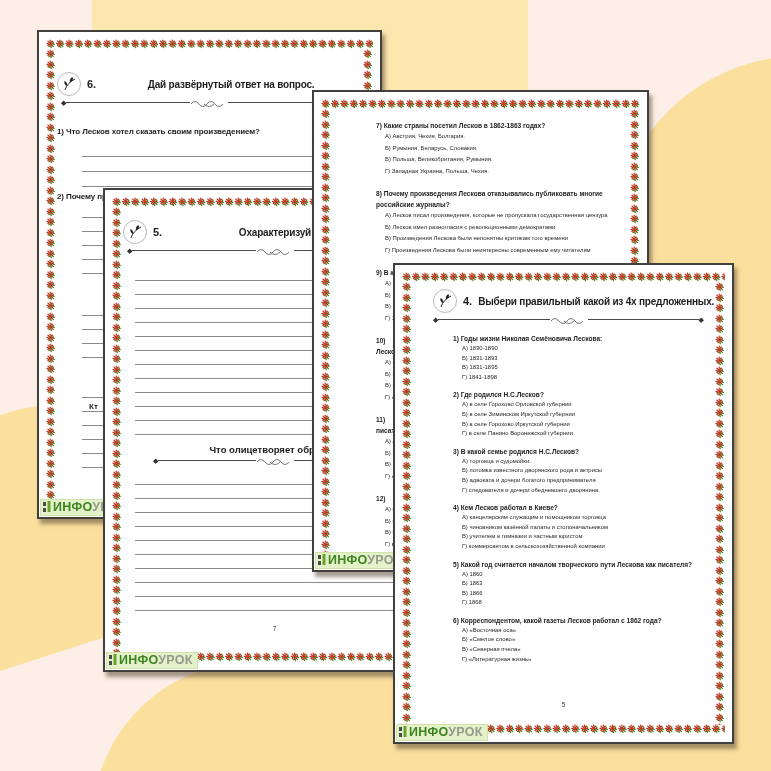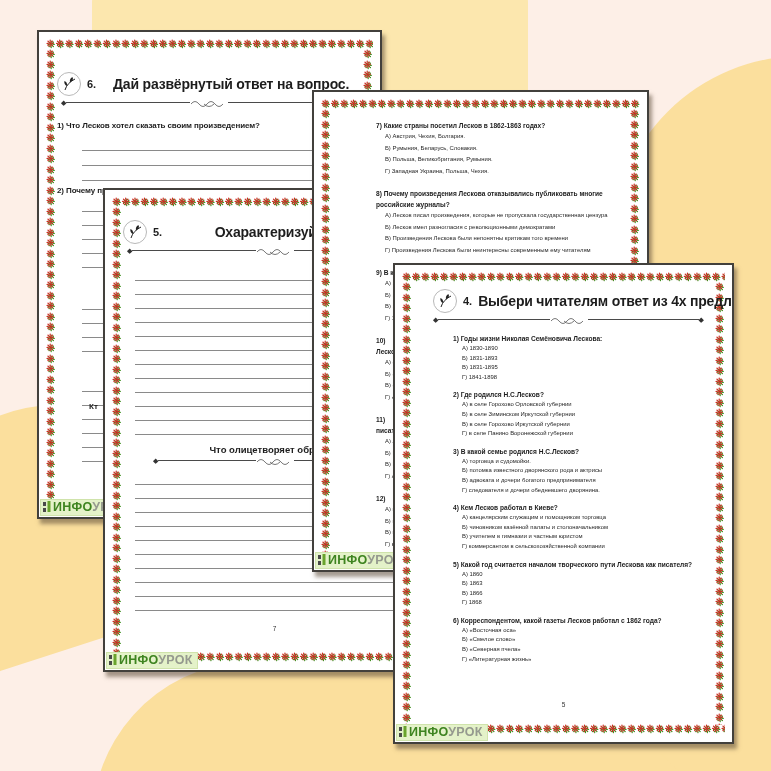--- a/index.html
+++ b/index.html
@@ -34,21 +34,21 @@
   .content{position:absolute;}
   #pageA .content{left:18px;right:20px;top:40px;bottom:14px;}
   #pageB .content{left:18px;right:18px;top:30px;bottom:14px;}
   #pageC .content{left:62px;right:26px;top:28px;bottom:14px;}
   #pageD .content{left:58px;right:24px;top:24px;bottom:12px;}
   
   .hdr{display:flex;align-items:center;gap:6px;}
   .circle-icon{flex:0 0 auto;width:22px;height:22px;border-radius:50%;
      border:1px solid #b9b9b9;background:#fff;display:flex;align-items:center;justify-content:center;}
   .num{font-weight:bold;font-size:11px;}
-  .hdr .title{flex:1;text-align:center;font-weight:bold;font-size:14px;white-space:nowrap;letter-spacing:-.2px;}
+  .hdr .title{flex:1;text-align:center;font-weight:bold;font-size:10px;white-space:nowrap;letter-spacing:-.2px;}
   
   .divider{display:flex;align-items:center;height:10px;margin:1px 4px 0 4px;}
   .divider .diam{font-size:7px;color:#333;line-height:7px;}
   .divider .line{flex:1;border-top:1px solid #4a4a4a;height:0;}
   .divider .flourish{flex:0 0 auto;margin-top:4px;}
   
   .wline{height:13px;border-bottom:1px solid #8a8a8a;}
   .wline14{height:14px;border-bottom:1px solid #8a8a8a;}
   .sp{width:100%;}
   
@@ -108,21 +108,21 @@
       </div>
       <div class="divider">
         <span class="diam">◆</span>
         <span class="line"></span>
         <span class="flourish"><svg width="38" height="9" viewBox="0 0 38 9">
               <path d="M1 4 q4 -5 8 0 t8 0 t8 0 t8 0 M14 4 q5 5 10 0" stroke="#555" stroke-width=".8" fill="none"></path>
             </svg></span>
         <span class="line"></span>
         <span class="diam">◆</span>
       </div>
-      <div class="qtext" style="margin-top:14px">1) Что Лесков хотел сказать своим произведением?</div>
+      <div class="qtext" style="margin-top:20px">1) Что Лесков хотел сказать своим произведением?</div>
       <div style="margin:6px 6px 0 25px">
           <div class="wline14"></div>
           <div class="wline14"></div>
           <div class="wline14"></div>
         </div>
       <div class="qtext" style="margin-top:5px">2) Почему предсмертные слова левши не передали го</div>
       <div style="margin:3px 6px 0 25px">
           <div class="wline"></div>
           <div class="wline"></div>
           <div class="wline"></div>
@@ -303,21 +303,21 @@
     <div class="content">
       <div class="hdr">
         <span class="circle-icon">
           <svg width="18" height="18" viewBox="0 0 18 18">
               <path d="M5 15 Q7 8 15 4" stroke="#222" stroke-width="1" fill="none"></path>
               <path d="M7 11 q-3.2 -1.5 -2.6 -5 q3.2 1.2 2.6 5Z" fill="#222"></path>
               <path d="M10 7.5 q-0.8 -3.8 2.4 -5.6 q1.8 3.2 -2.4 5.6Z" fill="#222"></path>
             </svg>
         </span>
         <span class="num">4.</span>
-        <span class="title">Выбери читателям ответ из 4х предложенных.</span>
+        <span class="title">Выбери правильный какой из 4х предложенных.</span>
       </div>
       <div class="divider">
         <span class="diam">◆</span>
         <span class="line"></span>
         <span class="flourish"><svg width="38" height="9" viewBox="0 0 38 9">
               <path d="M1 4 q4 -5 8 0 t8 0 t8 0 t8 0 M14 4 q5 5 10 0" stroke="#555" stroke-width=".8" fill="none"></path>
             </svg></span>
         <span class="line"></span>
         <span class="diam">◆</span>
       </div>

